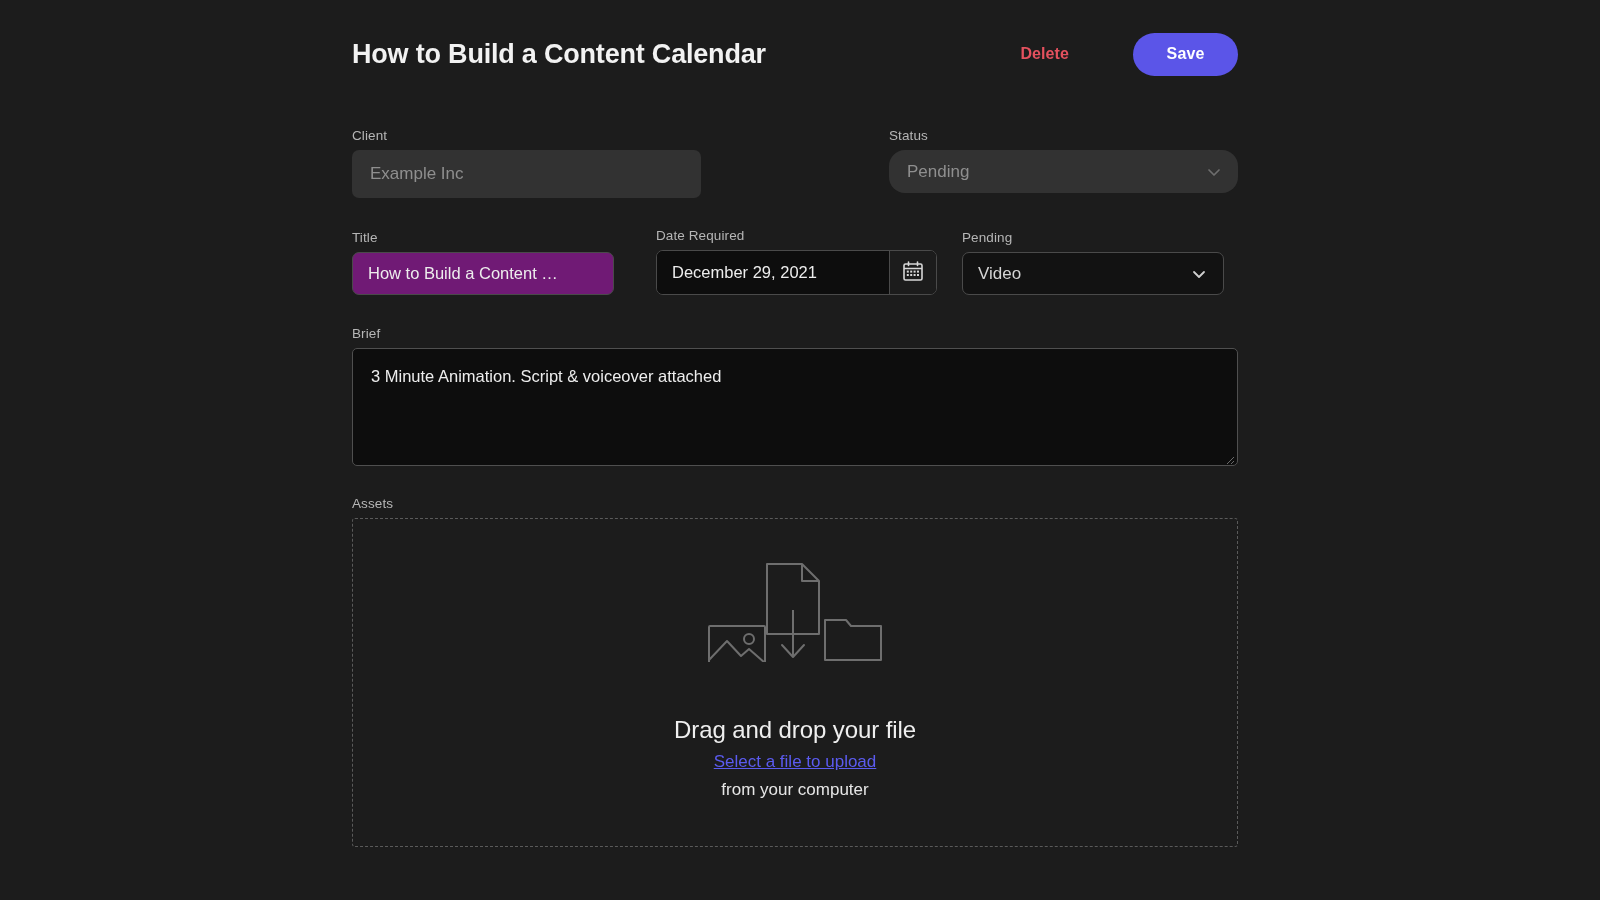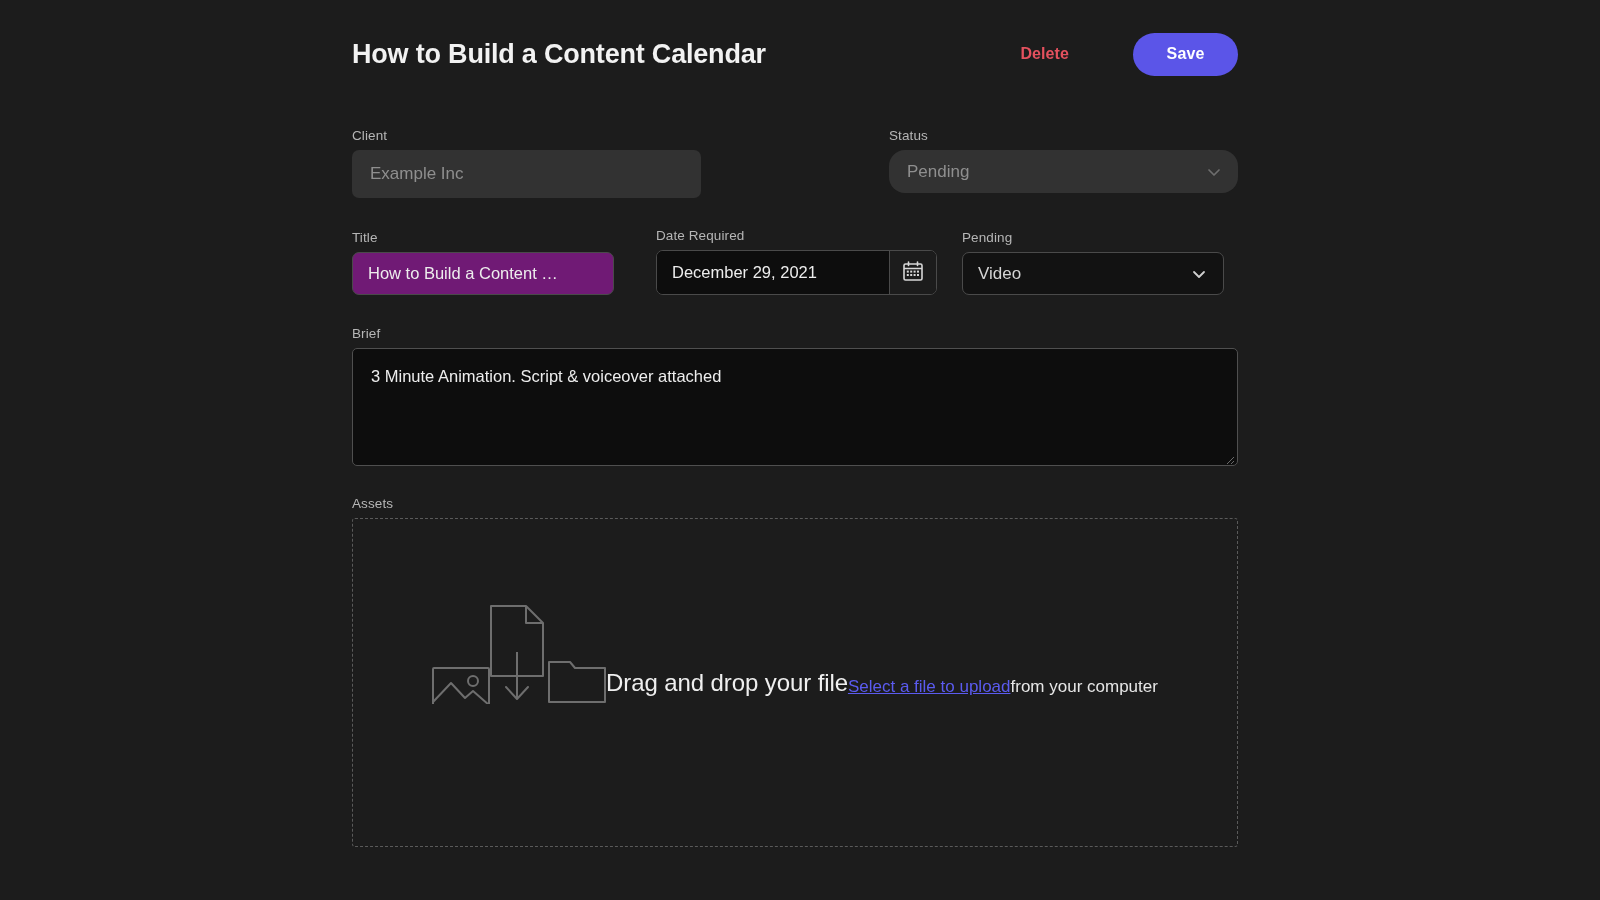--- a/index.html
+++ b/index.html
@@ -219,21 +219,21 @@
   }
 
   
   .assets-wrap { position: absolute; left: 0; top: 496px; width: 886px; }
   .dropzone {
     width: 886px;
     height: 329px;
     border: 1px dashed #5a5a5a;
     border-radius: 3px;
     display: flex;
-    flex-direction: row;
+    flex-direction: column;
     align-items: center;
     justify-content: center;
     cursor: pointer;
     background: transparent;
   }
   .dz-icons {
     display: flex;
     align-items: flex-end;
     justify-content: center;
     margin-bottom: 50px;

